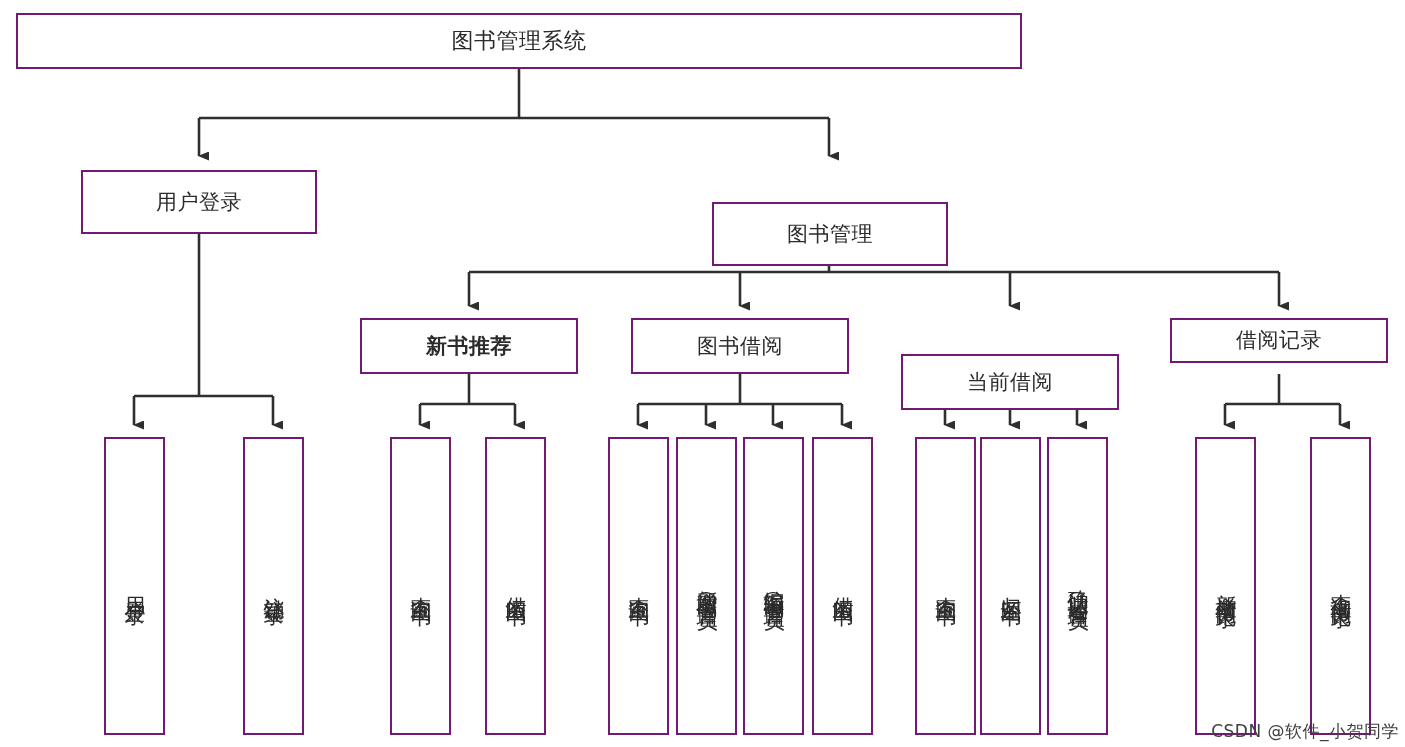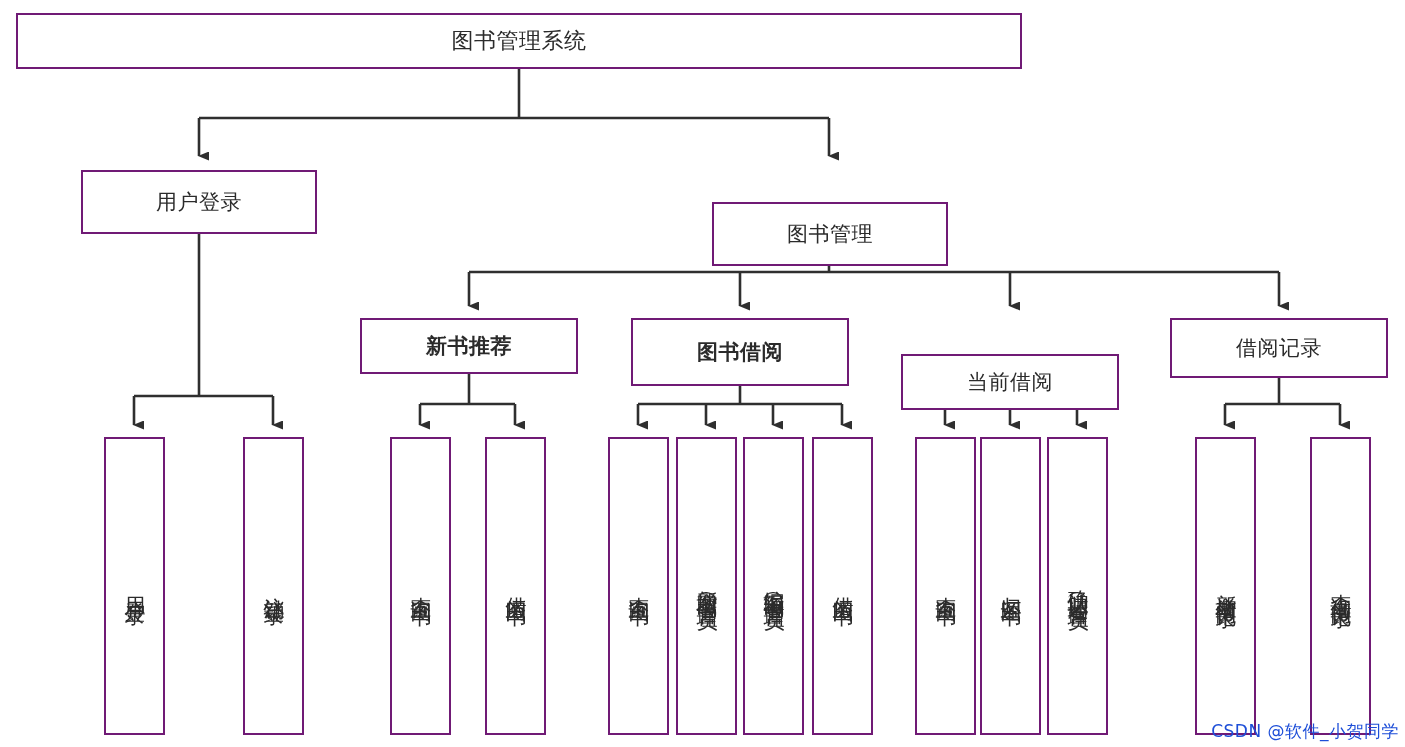--- a/index.html
+++ b/index.html
@@ -38,21 +38,21 @@
     font-size:21px;
     letter-spacing:3px;
     line-height:1;
     white-space:nowrap;
   }
   #watermark{
     position:absolute;
     right:6px;
     bottom:4px;
     font-size:17px;
-    color:#1d4ed8;
+    color:#404040;
     letter-spacing:0.5px;
     white-space:nowrap;
   }
 </style>
 </head>
 <body>
 
 <div id="canvas">
 
   <svg id="wires" viewBox="0 0 1405 747" xmlns="http://www.w3.org/2000/svg">
@@ -112,27 +112,27 @@
   <div class="node horiz" style="left:81px;top:170px;width:236px;height:64px;">
     <span class="lbl">用户登录</span>
   </div>
   <div class="node horiz" style="left:712px;top:170px;width:236px;height:64px;margin-top:32px;">
     <span class="lbl">图书管理</span>
   </div>
 
   <div class="node horiz" style="left:360px;top:318px;width:218px;height:56px;font-weight:bold;">
     <span class="lbl">新书推荐</span>
   </div>
-  <div class="node horiz" style="left:631px;top:318px;width:218px;height:68px;font-weight:bold;">
+  <div class="node horiz" style="left:631px;top:318px;width:218px;height:56px;">
     <span class="lbl">图书借阅</span>
   </div>
   <div class="node horiz" style="left:901px;top:318px;width:218px;height:56px;margin-top:36px;">
     <span class="lbl">当前借阅</span>
   </div>
-  <div class="node horiz" style="left:1170px;top:318px;width:218px;height:60px;">
+  <div class="node horiz" style="left:1170px;top:318px;width:218px;height:45px;">
     <span class="lbl">借阅记录</span>
   </div>
 
   <div class="node vert" style="left:104px;top:437px;width:61px;height:298px;">
     <span class="lbl">用户登录</span>
   </div>
   <div class="node vert" style="left:243px;top:437px;width:61px;height:298px;">
     <span class="lbl">注销登录</span>
   </div>
 

